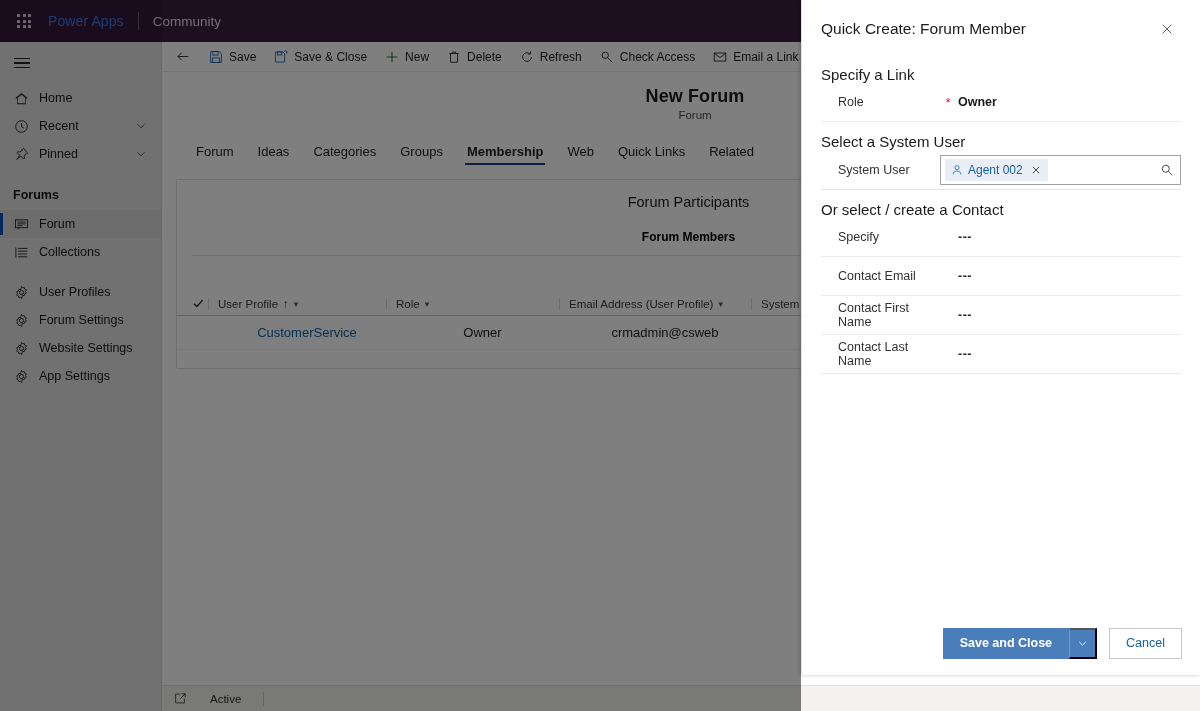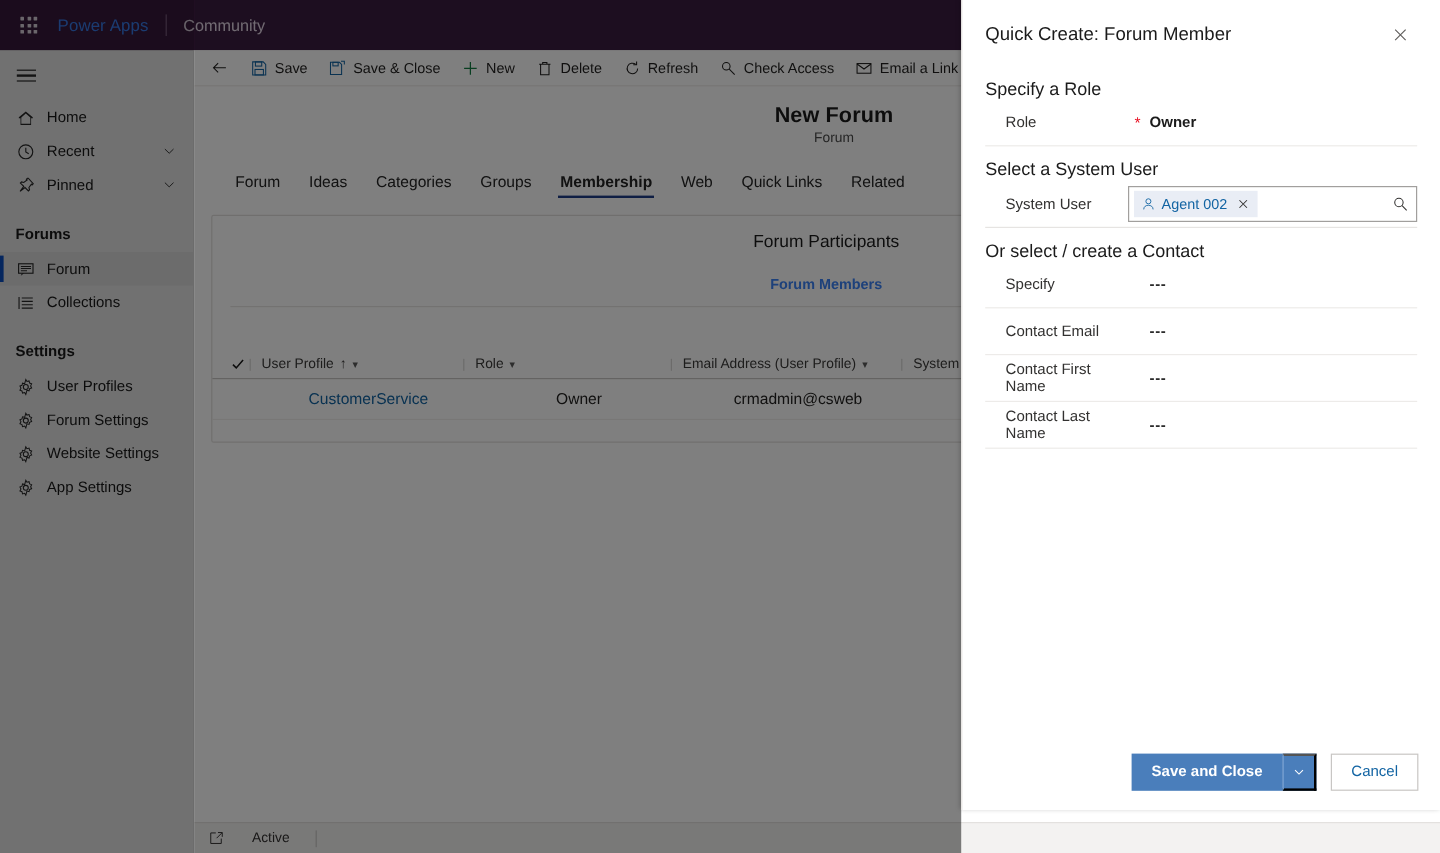--- a/index.html
+++ b/index.html
@@ -70,21 +70,21 @@
   .tab.active { font-weight: 700; }
   .tab.active::after {
     content: ""; position: absolute; left: 10px; right: 10px; bottom: 0; height: 2.5px; background: #1f3c88;
   }
 
   .panelcard {
     margin: 14px 0 0 14px; width: 1010px; background: #ffffff;
     border: 1px solid #e1dfdd; border-radius: 2px; padding: 14px 0 18px 0;
   }
   .sec-title { font-size: 14.5px; color: #1b1b1b; padding-left: 15px; }
-  .sub-title { font-size: 12px; font-weight: 700; color: #3b82f6; padding-left: 15px; margin-top: 20px; }
+  .sub-title { font-size: 12px; font-weight: 700; color: #000000; padding-left: 15px; margin-top: 20px; }
   .sub-rule { border-bottom: 1px solid #e6e4e2; margin: 11px 15px 0 15px; }
 
   .grid { margin-top: 36px; }
   .grid-head {
     display: flex; align-items: center; height: 24px;
     border-bottom: 1px solid #c8c6c4; padding-left: 15px; color: #323130;
   }
   .gh { font-size: 11.5px; color: #3b3a39; display: flex; align-items: center; gap: 5px; position: relative; }
   .gh.divided::before { content: ""; position: absolute; left: -10px; top: 1px; bottom: 1px; width: 1px; background: #d8d6d4; }
   .grid-row { display: flex; align-items: center; height: 34px; border-bottom: 1px solid #f1efed; padding-left: 15px; font-size: 13px; color: #201f1e; }
@@ -244,21 +244,20 @@
         <span class="nav-icon">
           <svg width="15" height="15" viewBox="0 0 16 16">
               <path d="M2 2.6v10.8" stroke="#2a2a2a" stroke-width="1"></path>
               <path d="M4.4 3.6h9.8M4.4 6.6h9.8M4.4 9.6h9.8M4.4 12.6h9.8" stroke="#2a2a2a" stroke-width="1"></path>
             </svg>
         </span>
         <span>Collections</span>
       </div>
 
       <div class="nav-spacer"></div>
-      <div class="nav-group">Settings</div>
 
       <div class="nav-item">
         <span class="nav-icon">
           <svg width="15" height="15" viewBox="0 0 16 16">
               <circle cx="8" cy="8" r="2.2" fill="none" stroke="#2a2a2a" stroke-width="1"></circle>
               <path d="M8 1.4 9 3.1l1.9-.5.5 1.9 1.8.7-.9 1.8.9 1.8-1.8.7-.5 1.9-1.9-.5L8 14.6l-1-1.7-1.9.5-.5-1.9-1.8-.7.9-1.8L2.8 7.2l1.8-.7.5-1.9 1.9.5z" fill="none" stroke="#2a2a2a" stroke-width=".9"></path>
             </svg>
         </span>
         <span>User Profiles</span>
       </div>
@@ -453,21 +452,21 @@
 
     <div class="qc-head">
       <div class="qc-title">Quick Create: Forum Member</div>
       <div class="qc-close">
         <svg width="14" height="14" viewBox="0 0 16 16">
             <path d="M3 3 13 13M13 3 3 13" stroke="#605e5c" stroke-width="1.1"></path>
           </svg>
       </div>
     </div>
 
-    <div class="qc-sec">Specify a Role</div>
+    <div class="qc-sec">Specify a Link</div>
     <div class="qc-row">
       <div class="qc-label">Role</div>
       <div class="qc-req">*</div>
       <div class="qc-val">Owner</div>
     </div>
 
     <div class="qc-sec tight">Select a System User</div>
     <div class="qc-row nb">
       <div class="qc-label">System User</div>
       <div class="lookup">

